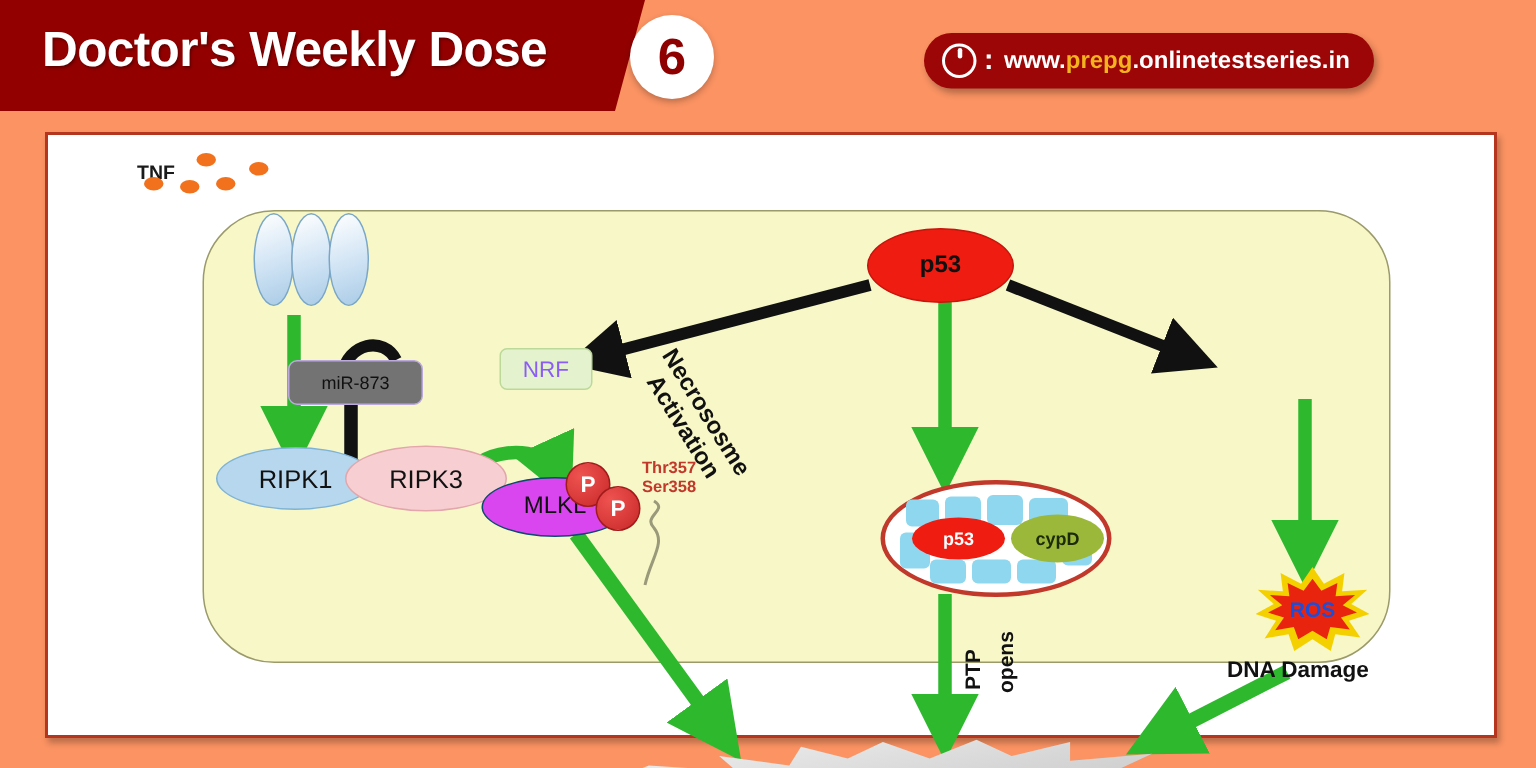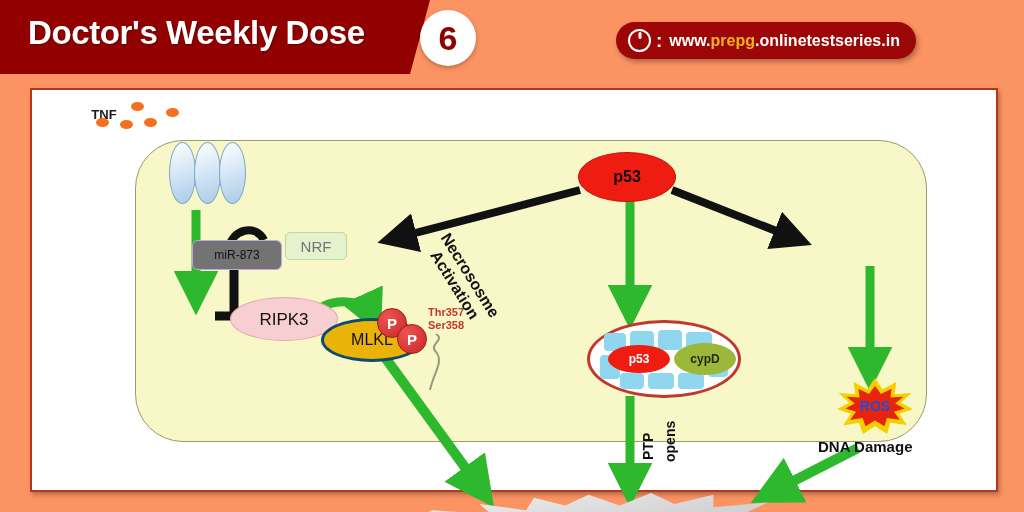--- a/index.html
+++ b/index.html
@@ -83,36 +83,36 @@
 
   .ripk1{
     width:104px;height:40px;background:#b6d7ee;border:1px solid #7fb3d5;
     font-size:17px;color:#111;
   }
   .ripk3{
     width:106px;height:42px;background:#f7cfd2;border:1px solid #e3a6ab;
     font-size:17px;color:#111;
   }
   .mlkl{
-    width:96px;height:38px;background:#eab308;border:3px solid #0c4a6e;
+    width:96px;height:38px;background:#d946ef;border:1px solid #0c4a6e;
     font-size:16px;color:#111;
   }
   .pcirc{
     width:28px;height:28px;border-radius:50%;
     background:radial-gradient(circle at 32% 30%,#ef5350,#c62828);
     color:#fff;font-size:15px;font-weight:bold;
     border:1px solid #a01b1b;
   }
   .mir873{
     width:88px;height:28px;background:#737373;border:1px solid #bca9dd;
     border-radius:5px;font-size:12px;color:#111;
   }
   .nrf{
     width:60px;height:26px;background:#e4f3cd;border:1px solid #bcd99a;
-    border-radius:5px;font-size:15px;color:#737373;
+    border-radius:5px;font-size:15px;color:#8b5cf6;margin-left:48px;
   }
   .p53-top{
     width:96px;height:48px;background:#ee1c11;border:1px solid #c6150c;
     color:#111;font-size:16px;font-weight:bold;
   }
   .cath{
     width:150px;height:36px;
     background:radial-gradient(ellipse at center,#d7e8f6 40%,#bcd9ef 100%);
     font-size:16px;color:#111;
   }
@@ -252,20 +252,21 @@
     <div class="dot" style="left:112px;top:28px;"></div>
     <div class="dot" style="left:134px;top:18px;"></div>
 
     <div class="receptor-lobe" style="left:137px;top:52px;"></div>
     <div class="receptor-lobe" style="left:162px;top:52px;"></div>
     <div class="receptor-lobe" style="left:187px;top:52px;"></div>
 
     <div class="node ell mir873" style="left:160px;top:150px;border-radius:6px;">miR-873</div>
     <div class="node nrf" style="left:253px;top:142px;">NRF</div>
 
+    <div class="node ell ripk1" style="left:112px;top:208px;">RIPK1</div>
     <div class="node ell ripk3" style="left:198px;top:207px;">RIPK3</div>
     <div class="node ell mlkl" style="left:289px;top:228px;">MLKL</div>
     <div class="node pcirc" style="left:345px;top:218px;">P</div>
     <div class="node pcirc" style="left:365px;top:234px;">P</div>
 
     <div class="phos-lbl" style="left:396px;top:216px;">
       <div>Thr357</div>
       <div>Ser358</div>
     </div>
 

